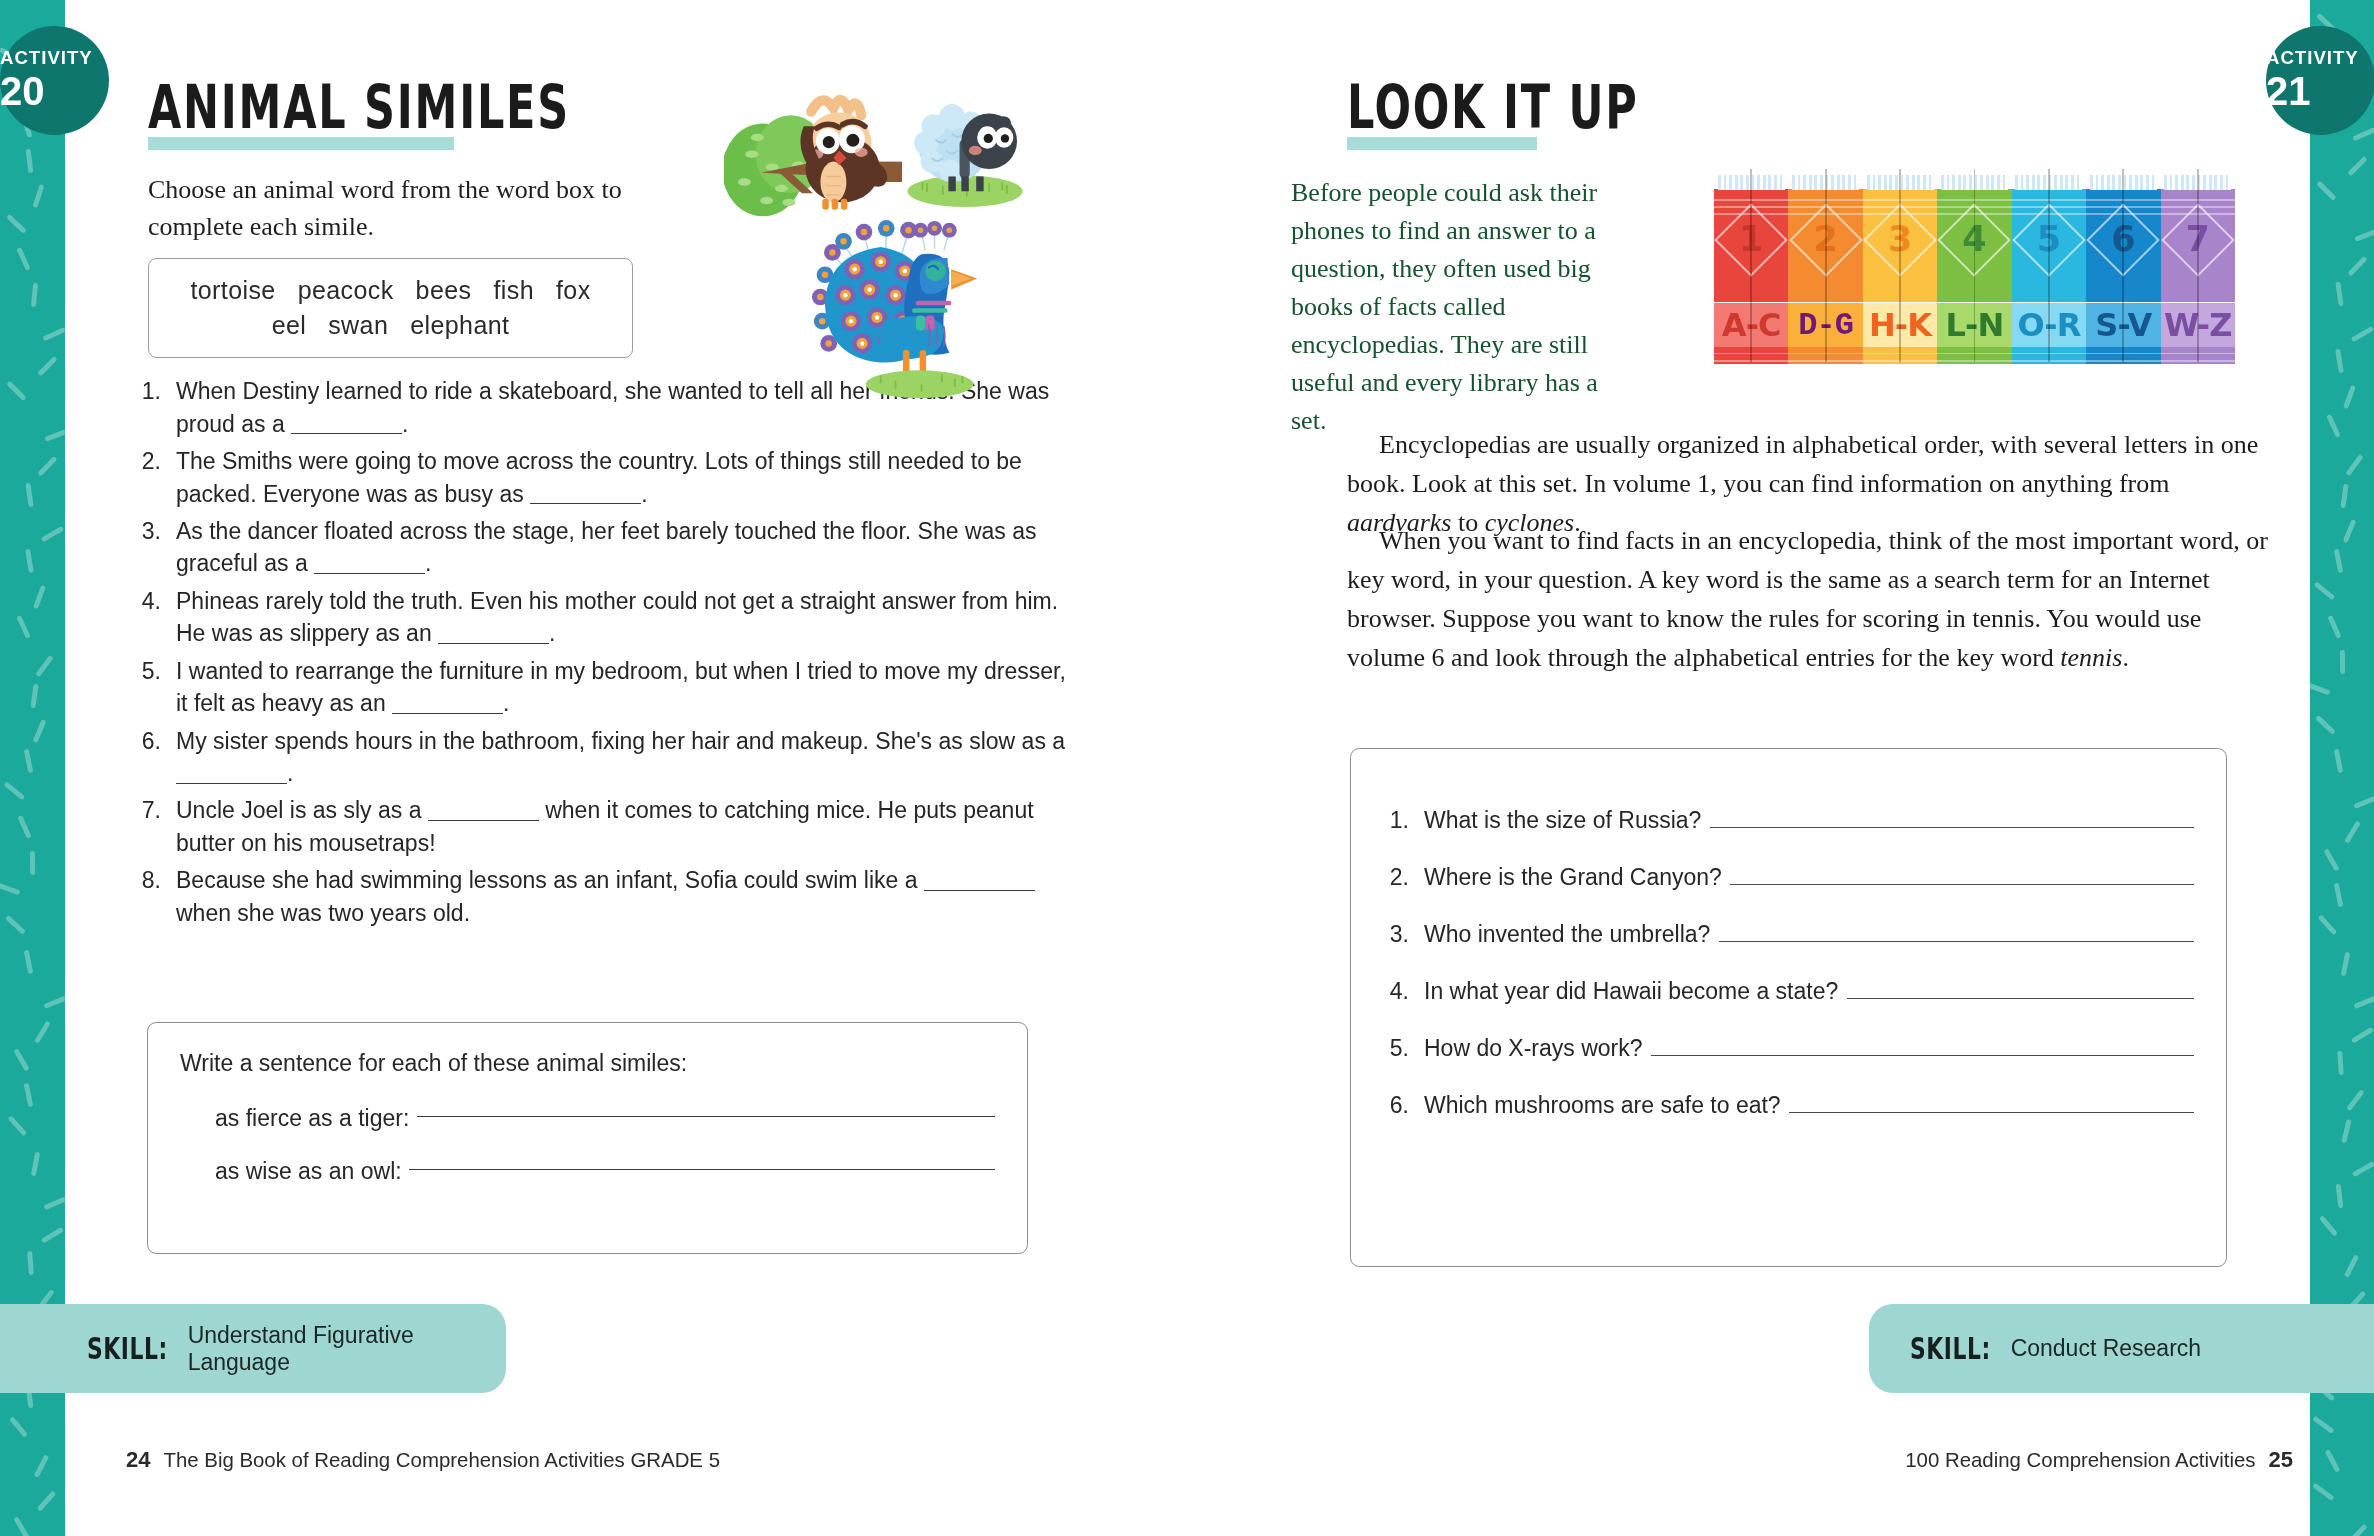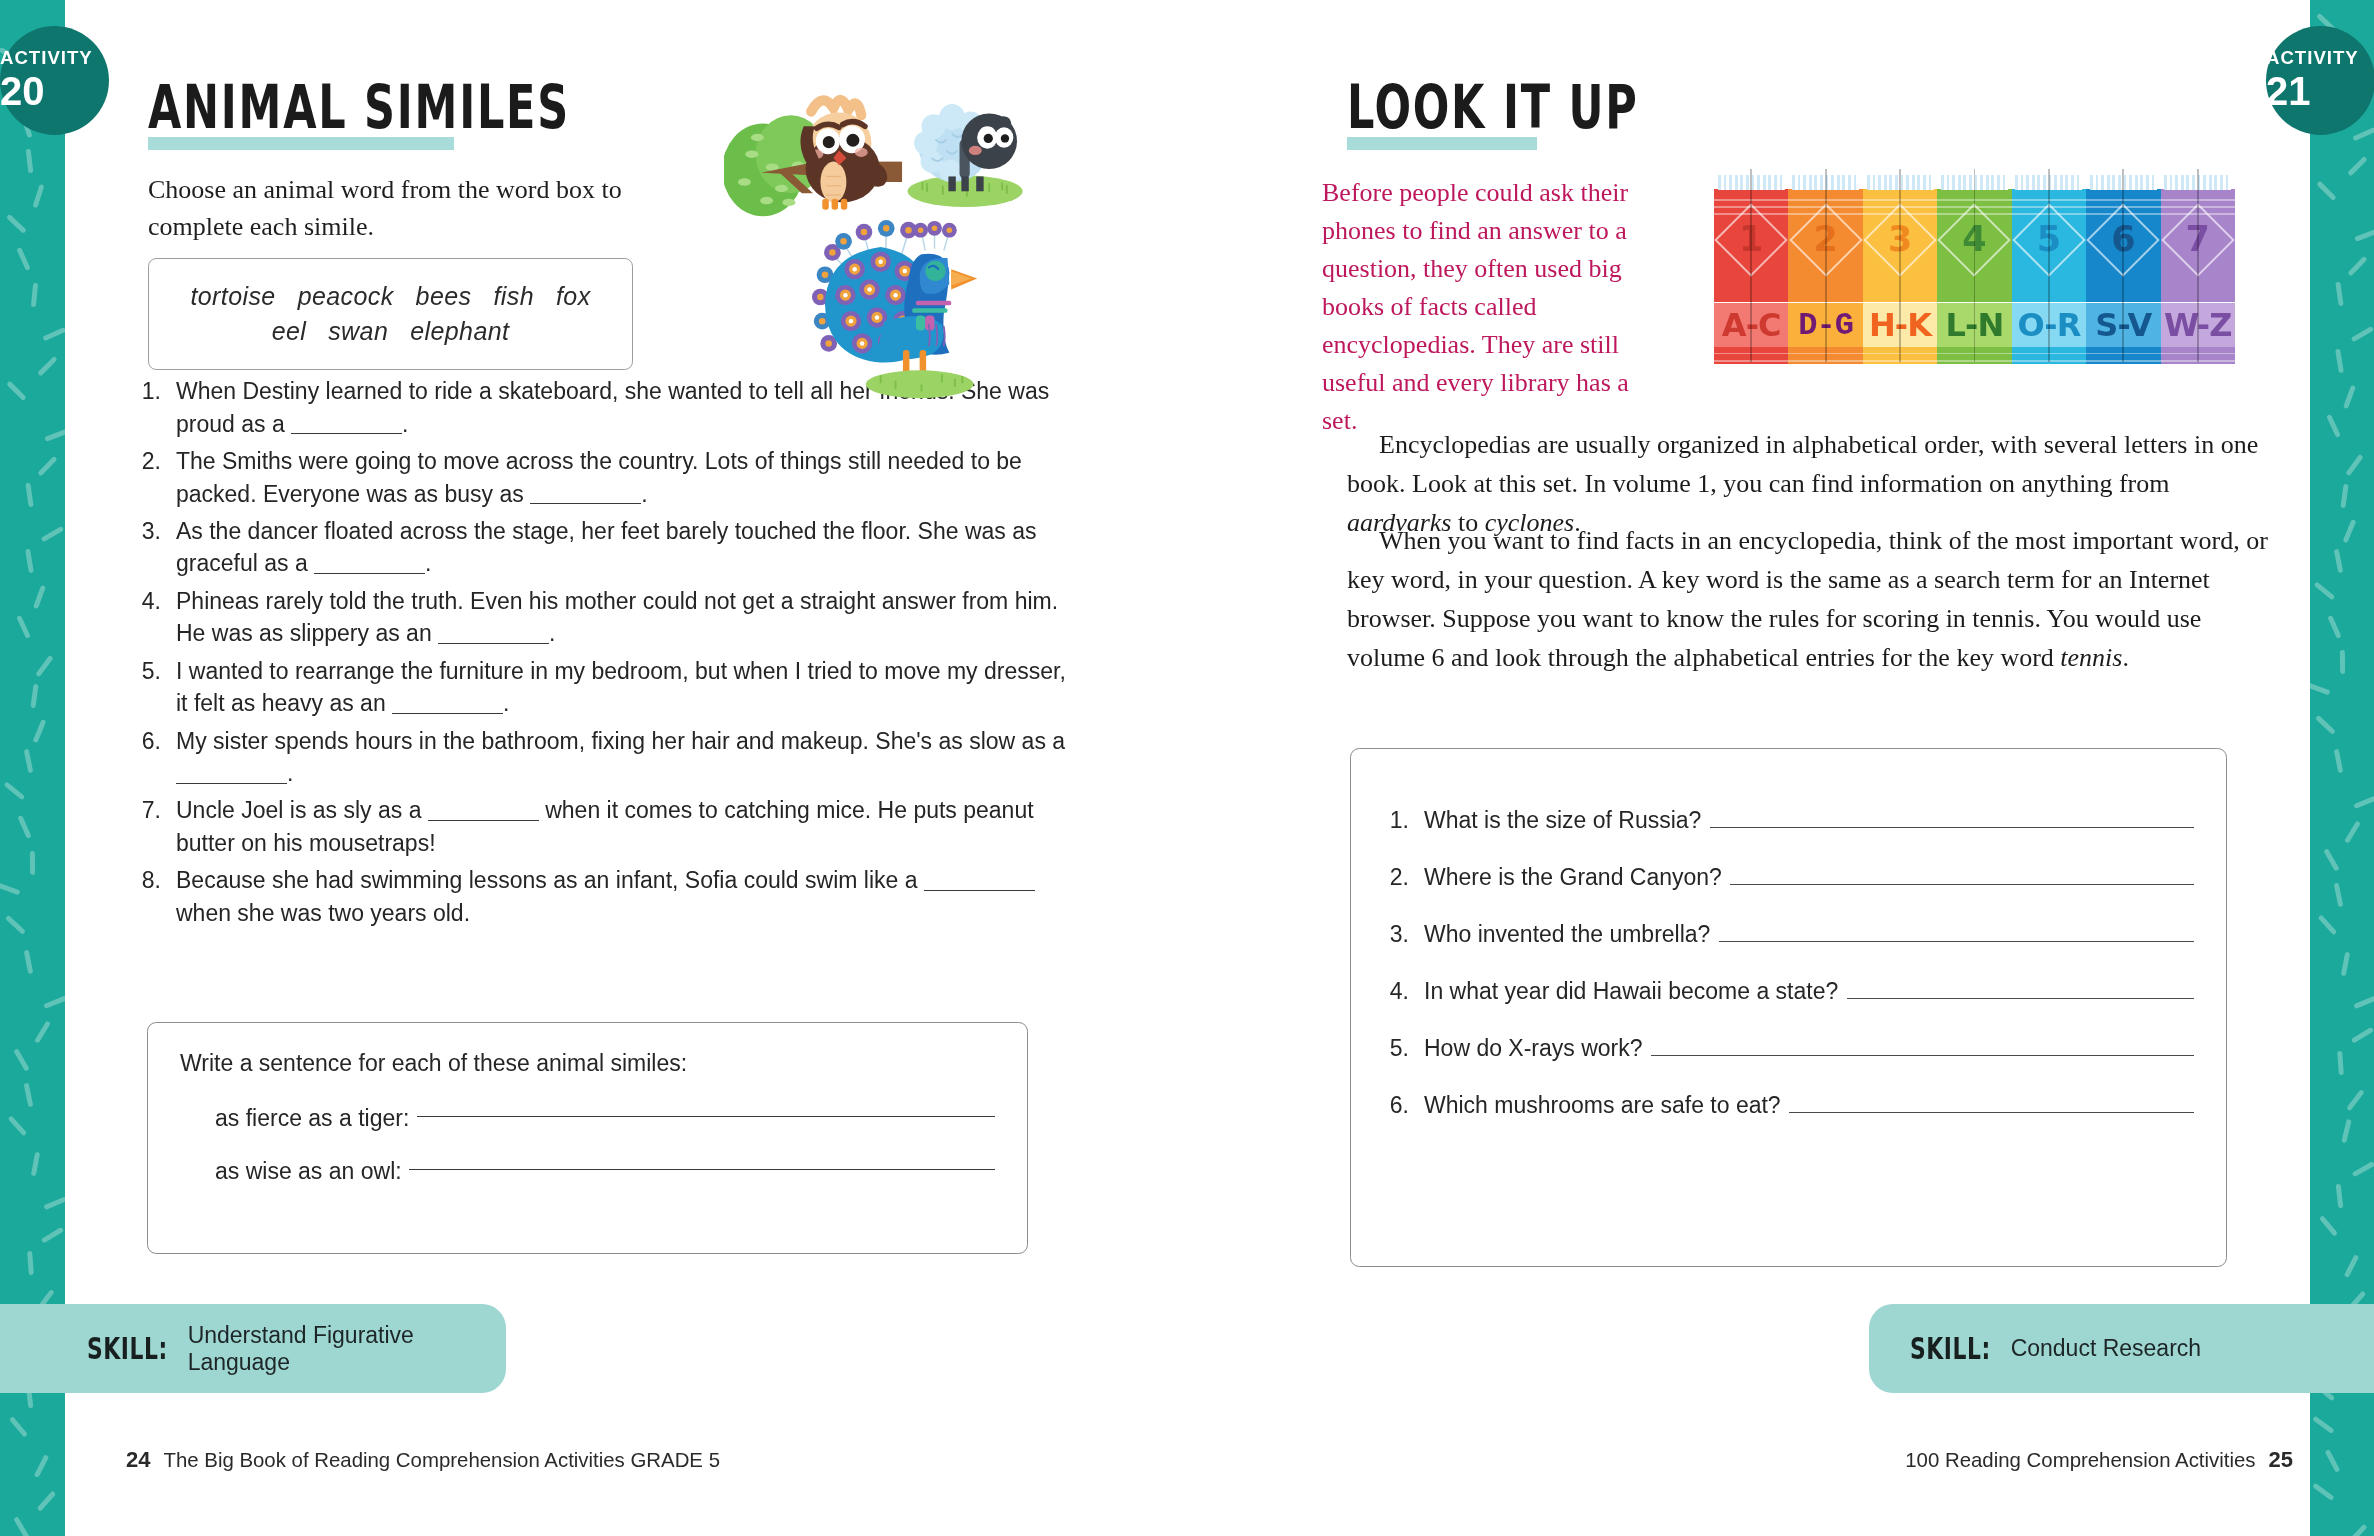--- a/index.html
+++ b/index.html
@@ -85,27 +85,26 @@
     position: absolute;
     left: 148px; top: 172px; width: 519px;
     font-family: "Liberation Serif", serif;
     font-size: 26px; line-height: 1.42; color: #1e1e1e;
   }
 
   
   .word-box {
     position: absolute;
     left: 148px; top: 258px;
-    width: 485px; height: 112px;
+    width: 485px; height: 100px;
     border: 1.5px solid #9c9c9c;
     border-radius: 8.3px;
     display: flex; flex-direction: column;
     align-items: center; justify-content: center;
     gap: 5.6px;
-    font-style: italic;
   }
   .word-row {
     font-size: 25px; color: #2a2a2a;
     letter-spacing: 0.4px;
     white-space: pre;
   }
 
   
   .simile-list {
     position: absolute;
@@ -186,23 +185,23 @@
     font-size: 20.4px; color: #2a2a2a;
     display: flex; align-items: baseline; gap: 13px;
   }
   .footer.left  { left: 91px; margin-left: 35px; }
   .footer.right { right: 82px; }
   .footer .pg { font-weight: bold; font-size: 22px; }
 
   
   .rt-intro {
     position: absolute;
-    left: 1322px; top: 174px; width: 334px;
+    left: 1291px; top: 174px; width: 334px;
     font-family: "Liberation Serif", serif;
-    font-size: 26px; line-height: 1.46; color: #be185d;
+    font-size: 26px; line-height: 1.46; color: #14532d;
   }
   .rt-para {
     position: absolute;
     left: 1347px; width: 928px;
     font-family: "Liberation Serif", serif;
     font-size: 26px; line-height: 1.50; color: #1c1c1c;
     text-indent: 32px;
   }
   .rt-para.p2 { top: 425px; }
   .rt-para.p3 { top: 521px; }

